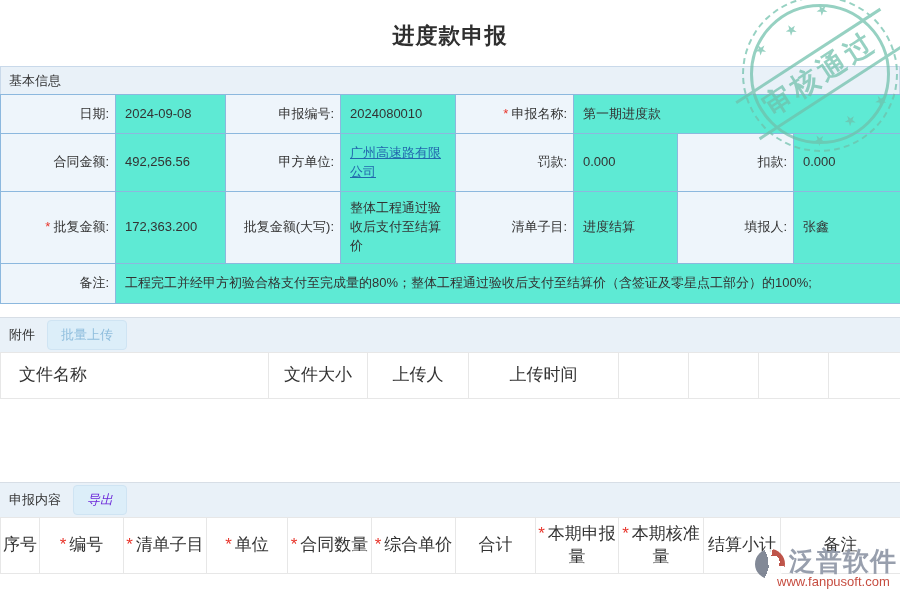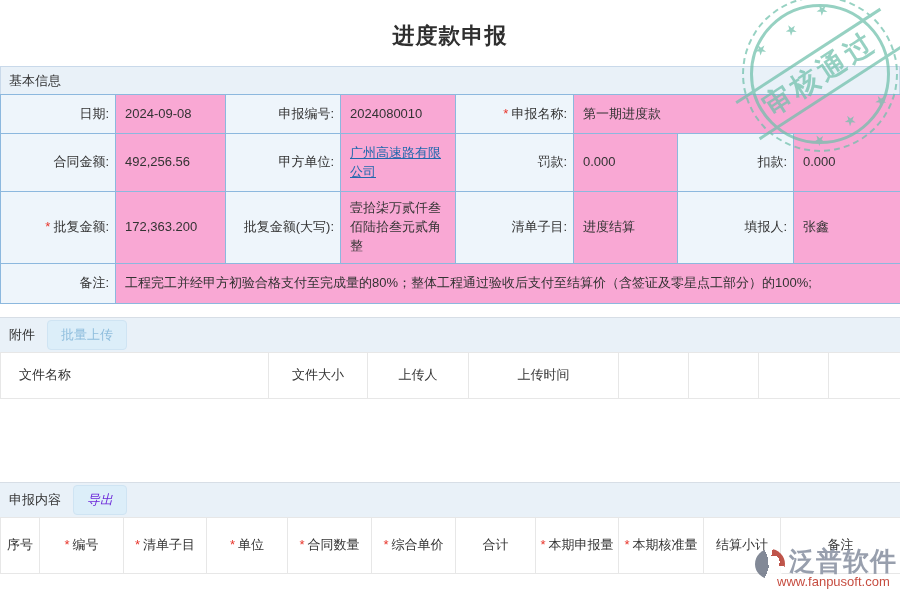--- a/index.html
+++ b/index.html
@@ -70,33 +70,33 @@
     vertical-align: middle;
     line-height: 1.45;
     overflow: hidden;
   }
   td.lbl {
     background: var(--label-bg);
     text-align: right;
     padding: 3px 6px 3px 2px;
   }
   td.val {
-    background: #f9a8d4;
+    background: #5eead4;
     text-align: left;
     padding: 3px 9px;
   }
   .req { color: #e8352b; margin-right: 3px; }
   a.lnk { color: var(--link); text-decoration: underline; cursor: pointer; }
 
   
   table.plain-table {
     width: 900px;
     border-collapse: collapse;
     table-layout: fixed;
-    font-size: 13px;
+    font-size: 17px;
     color: #333;
   }
   table.plain-table td {
     border: 1px solid #e7e7e7;
     text-align: center;
     vertical-align: middle;
     padding: 2px;
     line-height: 1.3;
   }
   table.attach td { height: 46px; }
@@ -185,21 +185,21 @@
       <td class="val"><a class="lnk">广州高速路有限公司</a></td>
       <td class="lbl"><span>罚款:</span></td>
       <td class="val">0.000</td>
       <td class="lbl"><span>扣款:</span></td>
       <td class="val">0.000</td>
     </tr>
     <tr style="height:72px">
       <td class="lbl"><span class="req">*</span><span>批复金额:</span></td>
       <td class="val">172,363.200</td>
       <td class="lbl"><span>批复金额(大写):</span></td>
-      <td class="val">壹拾柒万贰仟叁佰陆拾叁元贰角整</td>
+      <td class="val">整体工程通过验收后支付至结算价</td>
       <td class="lbl"><span>清单子目:</span></td>
       <td class="val">进度结算</td>
       <td class="lbl"><span>填报人:</span></td>
       <td class="val">张鑫</td>
     </tr>
     <tr style="height:40px">
       <td class="lbl"><span>备注:</span></td>
       <td class="val" colspan="7">工程完工并经甲方初验合格支付至完成量的80%；整体工程通过验收后支付至结算价（含签证及零星点工部分）的100%;</td>
     </tr>
   </tbody>

